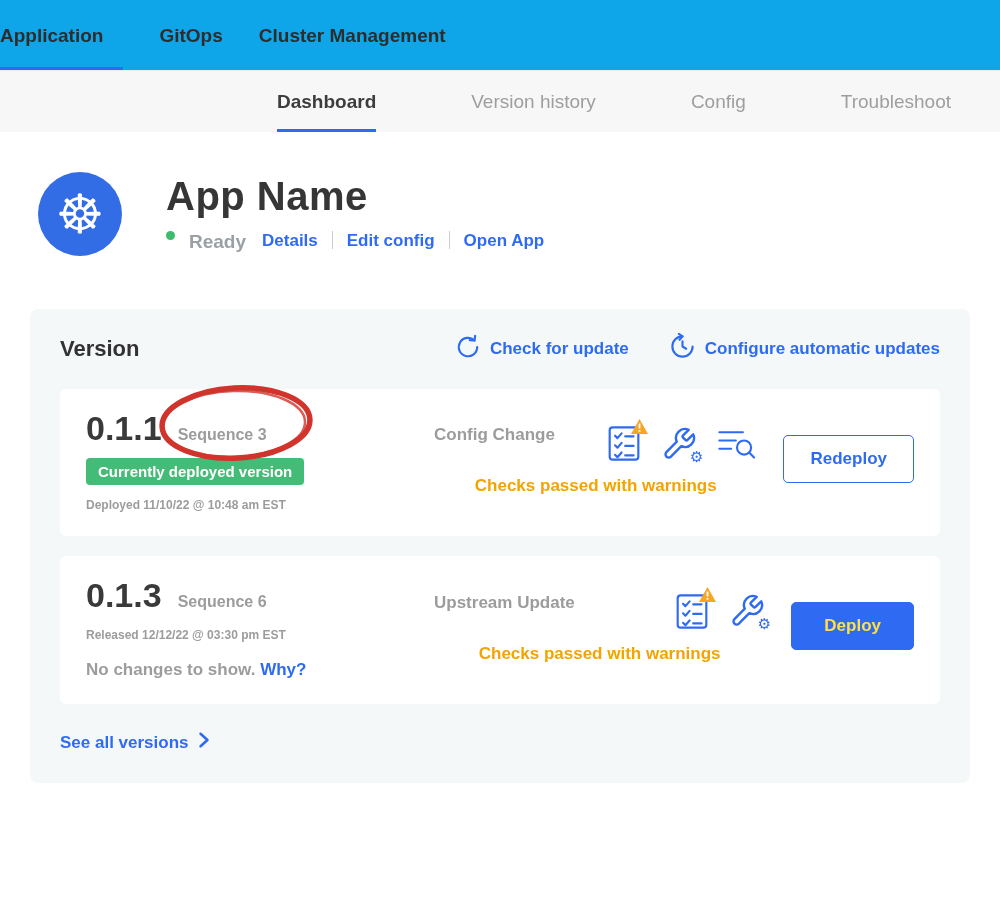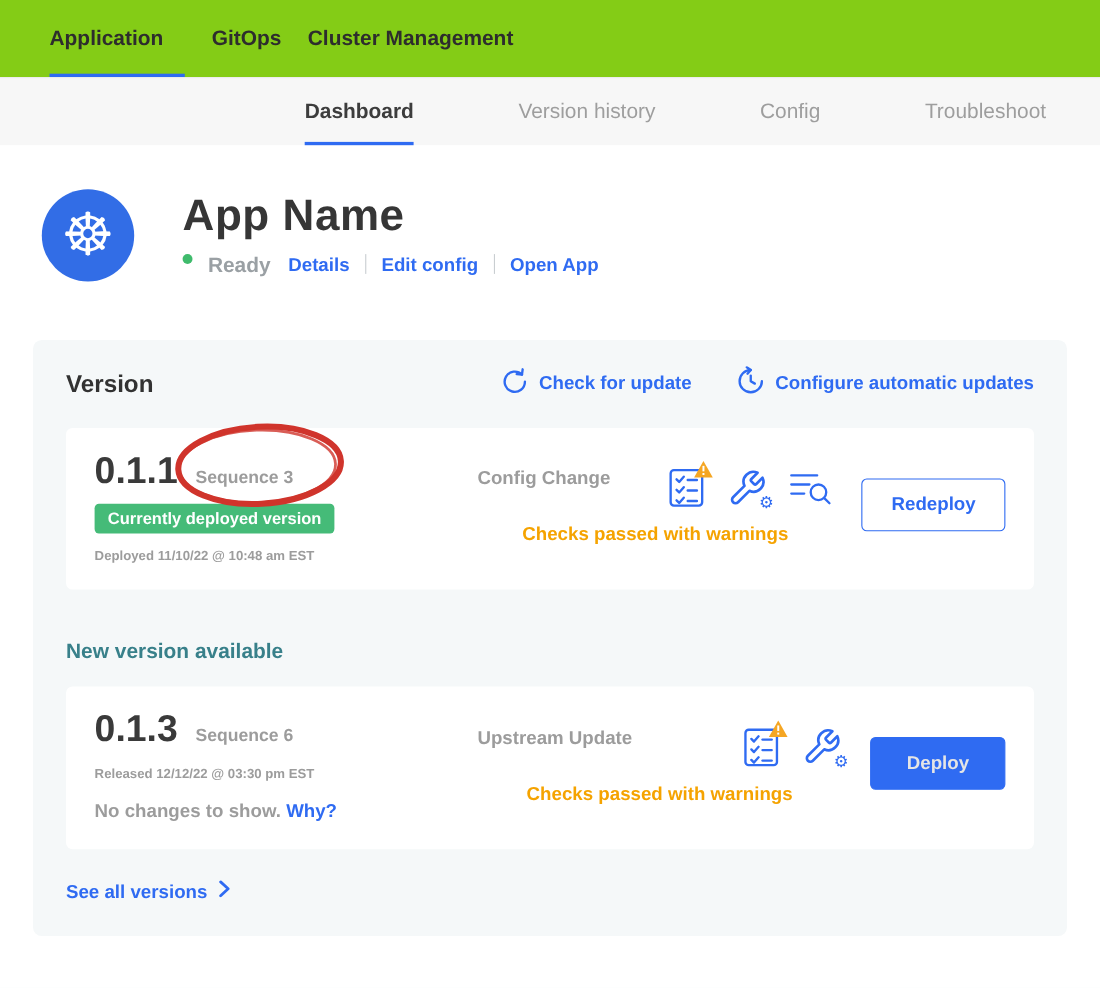--- a/index.html
+++ b/index.html
@@ -5,21 +5,21 @@
   * { box-sizing: border-box; margin: 0; padding: 0; }
   html, body { width: 1000px; height: 898px; overflow: hidden; }
   body {
     font-family: "Liberation Sans", "DejaVu Sans", sans-serif;
     background: #ffffff;
     color: #333;
     position: relative;
   }
 
   
-  .topnav { display: flex; gap: 24px; padding-left: 45px; height: 70px; align-items: flex-end; background:#84cc16; }
+  .topnav { display: flex; gap: 36px; height: 70px; align-items: flex-end; background:#0ea5e9; }
   .topnav .item {
     font-size: 19px; font-weight: 700; color: #2d2d2d;
     padding-bottom: 20px; border-bottom: 3px solid transparent; cursor: pointer;
     white-space: nowrap;
   }
   .topnav .item.active { border-bottom-color: #2f6bf2; padding-right: 20px; }
 
   
   .subnav {
     display: flex; gap: 95px; padding-left: 277px; height: 62px;
@@ -77,21 +77,21 @@
   .gear { position: absolute; bottom: -3px; right: -6px; font-size: 15px; color: #2f6bf2;
           font-family: "DejaVu Sans", sans-serif; background:#fff; border-radius:50%; line-height:1; }
   .warn-text { margin-top: 14px; text-align: center; color: #f5a300; font-weight: 700; font-size: 17px; }
 
   .col-btn { padding-top: 26px; flex-shrink: 0; }
   .btn {
     font-size: 17px; font-weight: 700; border-radius: 5px; padding: 13px 26px;
     border: 1.5px solid #2f6bf2; cursor: pointer; font-family: inherit; white-space: nowrap;
   }
   .btn.outline { background: #fff; color: #2f6bf2; }
-  .btn.solid { background: #2f6bf2; color: #e5e5e5; padding: 13px 32px; }
+  .btn.solid { background: #2f6bf2; color: #fde047; padding: 13px 32px; }
 
   .new-version-h { margin-top: 46px; font-size: 19px; font-weight: 700; color: #38808a; }
   .card2 { margin-top: 20px; }
 
   .see-all { margin-top: 28px; display: inline-flex; align-items: center; gap: 9px;
              color: #2f6bf2; font-weight: 700; font-size: 17px; cursor: pointer; }
 
   .annot { position: absolute; left: 94px; top: -10px; pointer-events: none; }
 </style>
 </head>
@@ -207,21 +207,20 @@
         </div>
       </div>
       <div class="warn-text">Checks passed with warnings</div>
     </div>
 
     <div class="col-btn">
       <button class="btn outline">Redeploy</button>
     </div>
   </div>
 
-  <div class="new-version-h">New version available</div>
 
   
   <div class="deploy-card card2">
     <div class="col-info">
       <div class="vline">
         <span class="vnum">0.1.3</span>
         <span class="vseq">Sequence 6</span>
       </div>
       <div class="meta">Released 12/12/22 @ 03:30 pm EST</div>
       <div class="nochanges">

